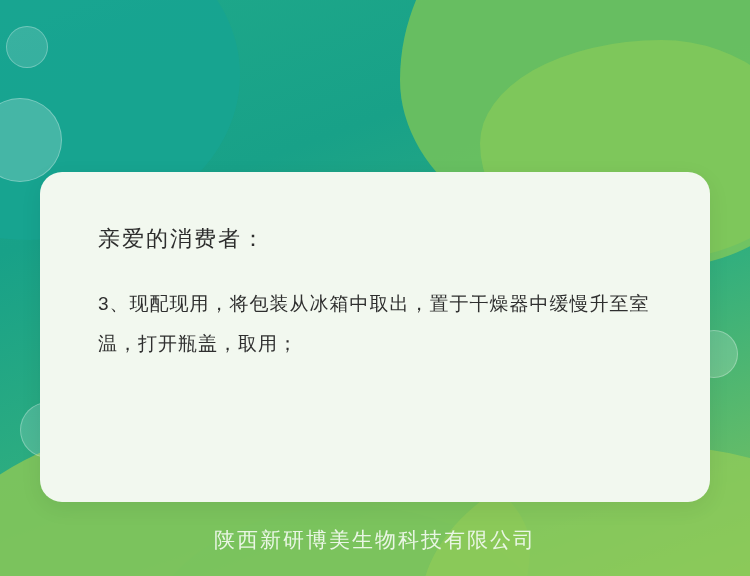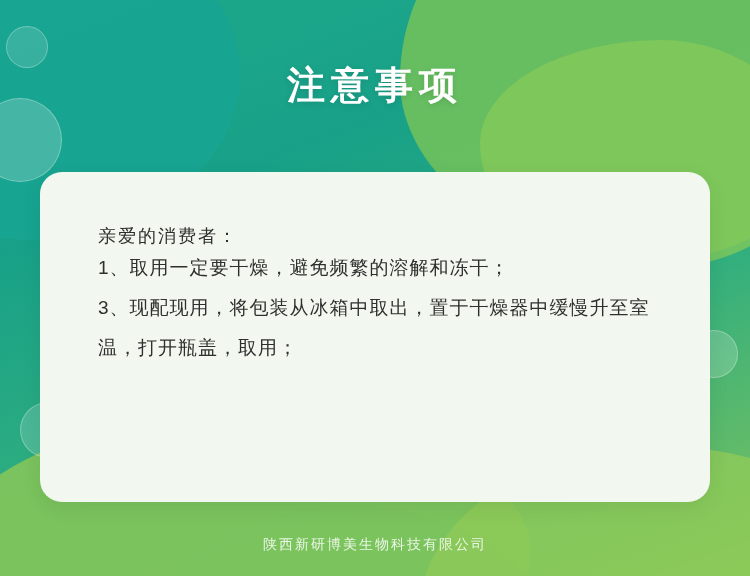--- a/index.html
+++ b/index.html
@@ -114,38 +114,39 @@
     height: 330px;
     box-sizing: border-box;
     background: #f2f8ef;
     border-radius: 22px;
     box-shadow: 0 6px 22px rgba(0,0,0,0.07);
     padding: 52px 58px 0 58px;
     z-index: 4;
   }
   .card-salutation {
     color: #2d2d2d;
-    font-size: 18px;
+    font-size: 22px;
     letter-spacing: 2px;
+    margin-bottom: 30px;
   }
   .card-item {
     color: #2f2f2f;
     font-size: 19px;
     line-height: 40px;
     letter-spacing: 1px;
   }
 
   .footer {
     position: absolute;
     left: 0;
     bottom: 22px;
     width: 750px;
     text-align: center;
     color: #e9f6e4;
-    font-size: 14px;
+    font-size: 21px;
     letter-spacing: 2px;
     z-index: 5;
   }
 </style>
 </head>
 <body>
 
 <div class="poster">
 
   <div class="blob blob-teal-left"></div>
@@ -154,23 +155,21 @@
   <div class="blob blob-bottom-teal"></div>
   <div class="blob blob-bottom-green"></div>
   <div class="blob blob-bottom-green2"></div>
 
   <div class="bubble bubble-1"></div>
   <div class="bubble bubble-2"></div>
   <div class="bubble bubble-3"></div>
   <div class="bubble bubble-4"></div>
   <div class="bubble bubble-5"></div>
 
-  <div class="title">注意事项</div>
 
   <div class="card">
     <div class="card-salutation">亲爱的消费者：</div>
-    <div class="card-item">1、取用一定要干燥，避免频繁的溶解和冻干；</div>
     <div class="card-item">3、现配现用，将包装从冰箱中取出，置于干燥器中缓慢升至室温，打开瓶盖，取用；</div>
   </div>
 
   <div class="footer">陕西新研博美生物科技有限公司</div>
 
 </div>
 
 </body></html>

